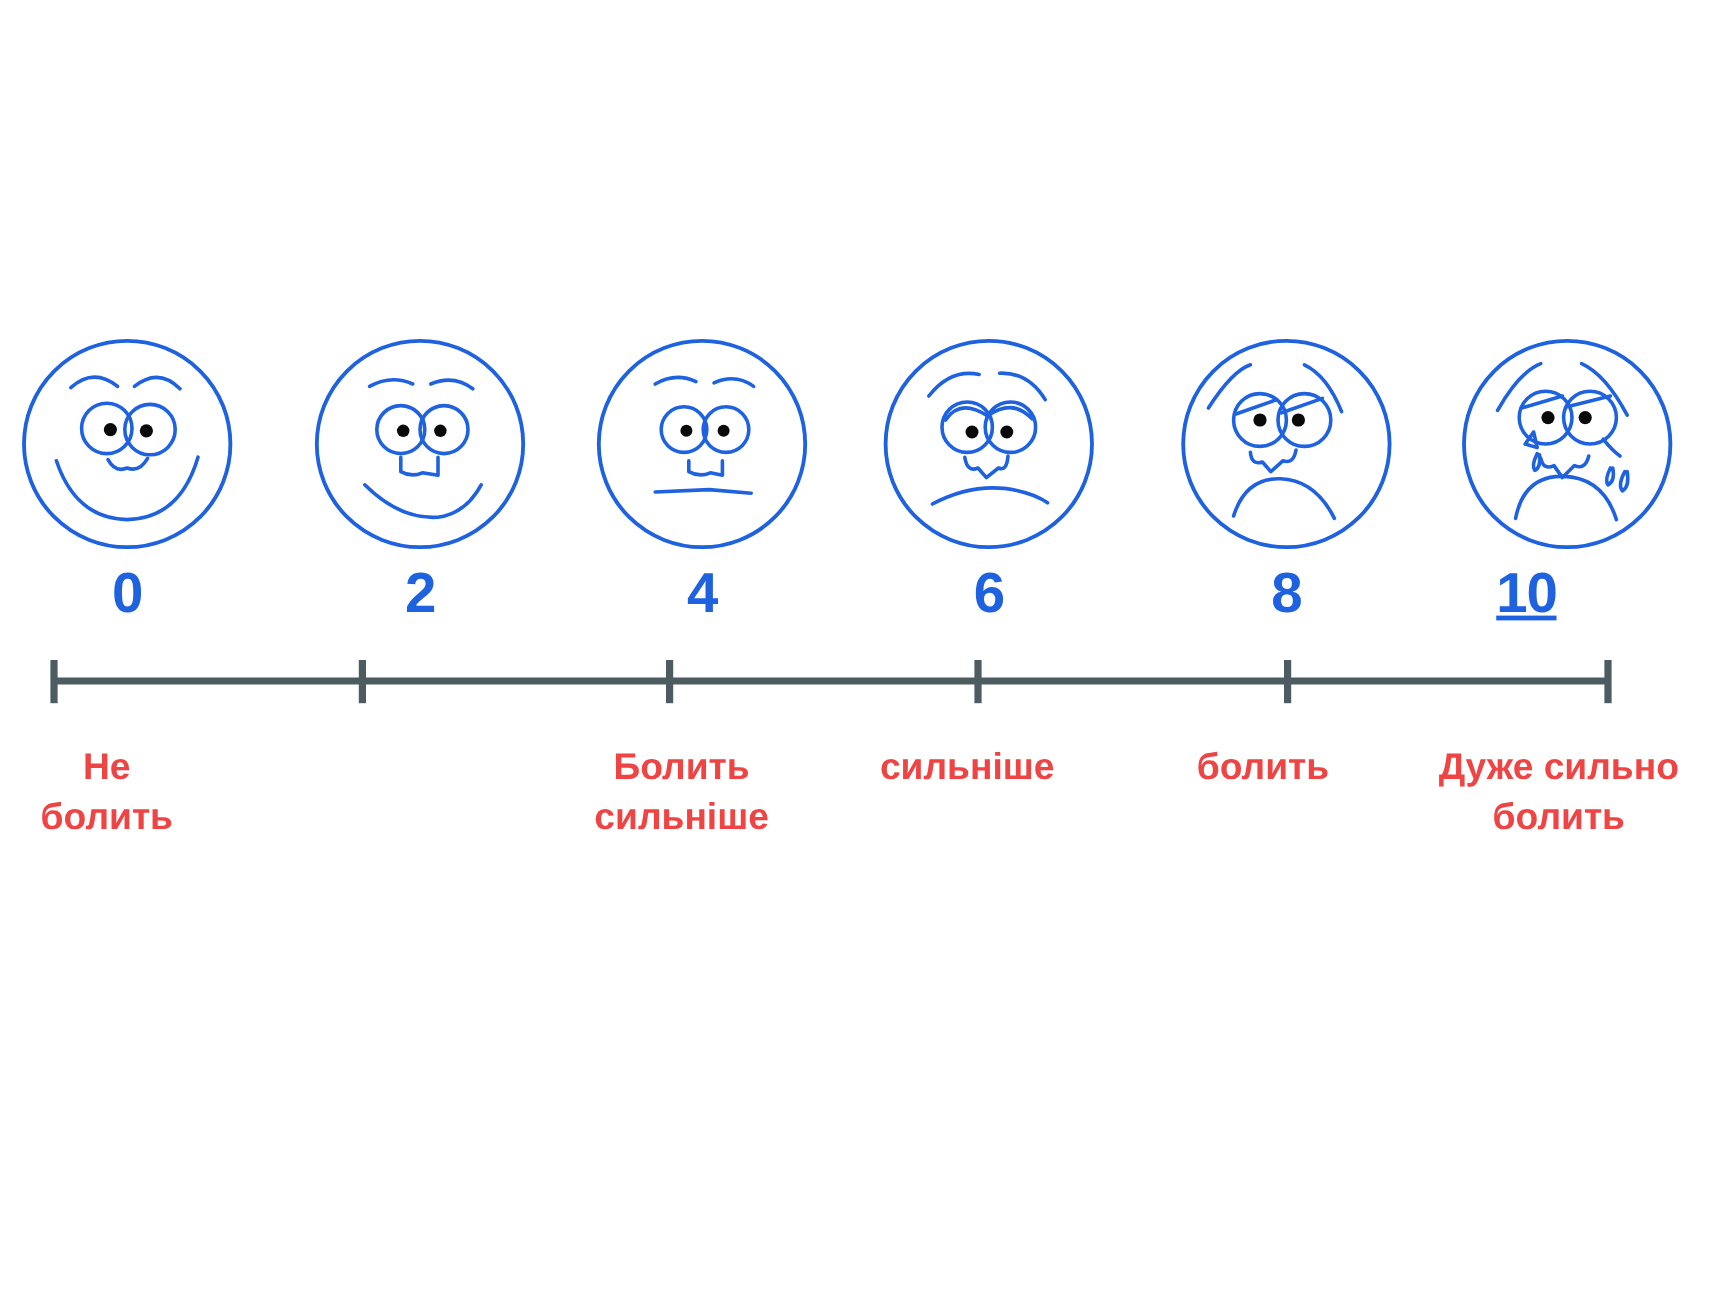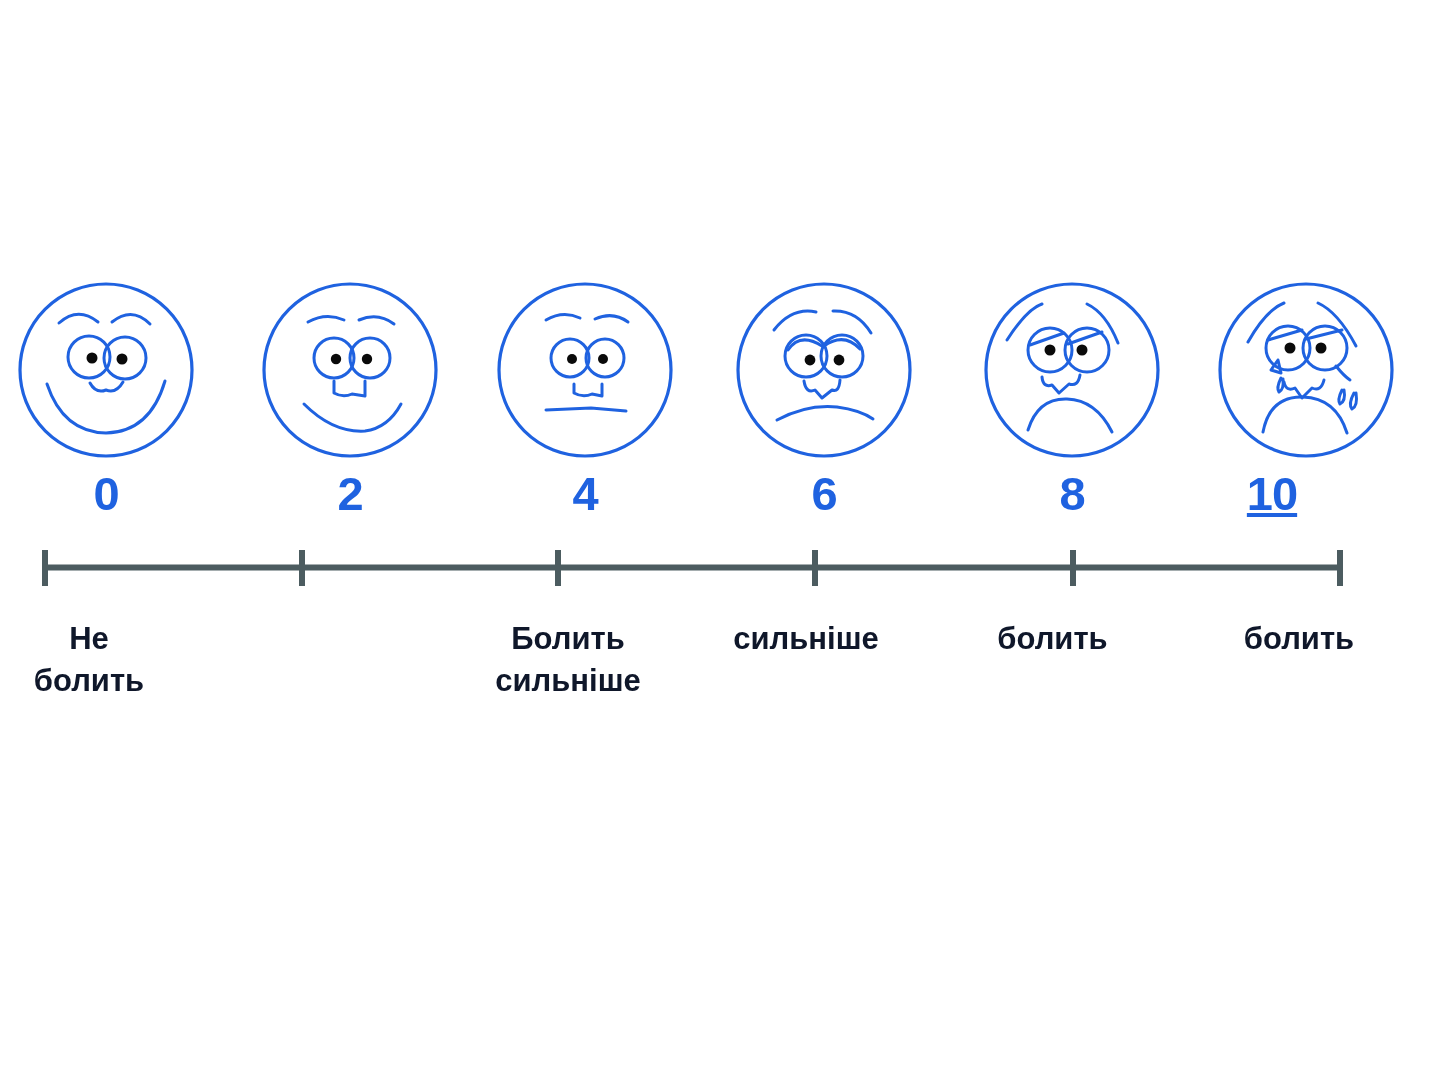--- a/index.html
+++ b/index.html
@@ -73,21 +73,21 @@
     width: 1440px;
     height: 100px;
   }
   .label-item {
     position: absolute;
     top: 0;
     font-family: "Liberation Sans", sans-serif;
     font-weight: bold;
     font-size: 31px;
     line-height: 42px;
-    color: #0f172a;
+    color: #ef4444;
     text-align: center;
   }
   .label-line { display: block; white-space: nowrap; }
 </style>
 </head>
 <body>
 
 <div id="scale-root">
 
   <div class="faces-row">
@@ -236,18 +236,19 @@
 
     <div class="label-item" style="left:700px; width:212px;">
       <span class="label-line">сильніше</span>
     </div>
 
     <div class="label-item" style="left:955px; width:195px;">
       <span class="label-line">болить</span>
     </div>
 
     <div class="label-item" style="left:1168px; width:262px;">
+      <span class="label-line">Дуже сильно</span>
       <span class="label-line">болить</span>
     </div>
 
   </div>
 
 </div>
 
 </body></html>

